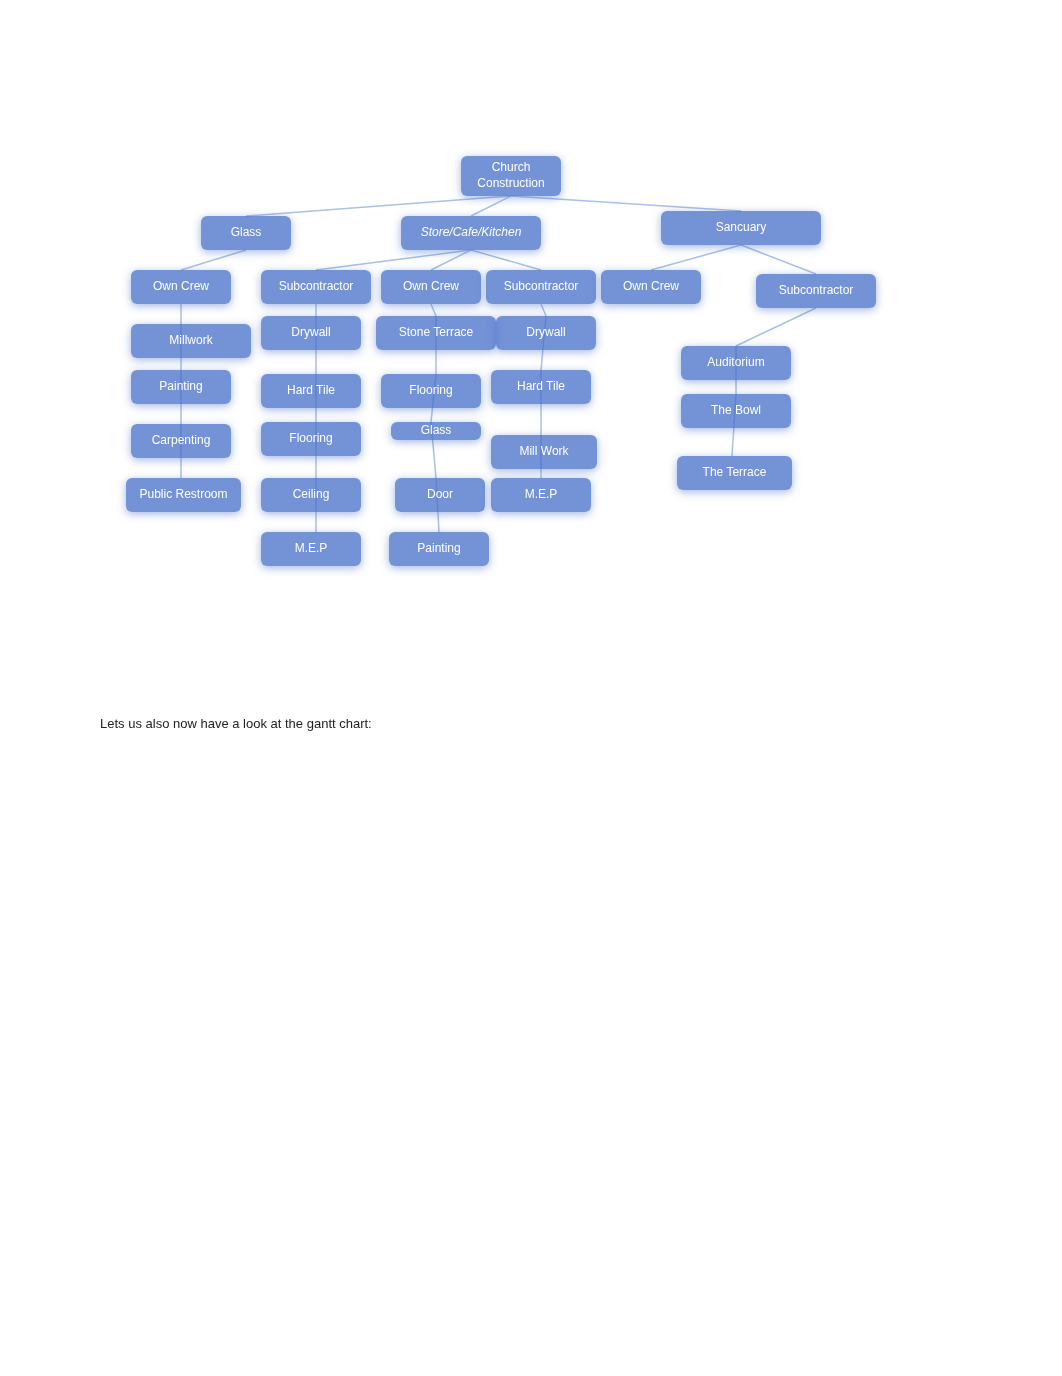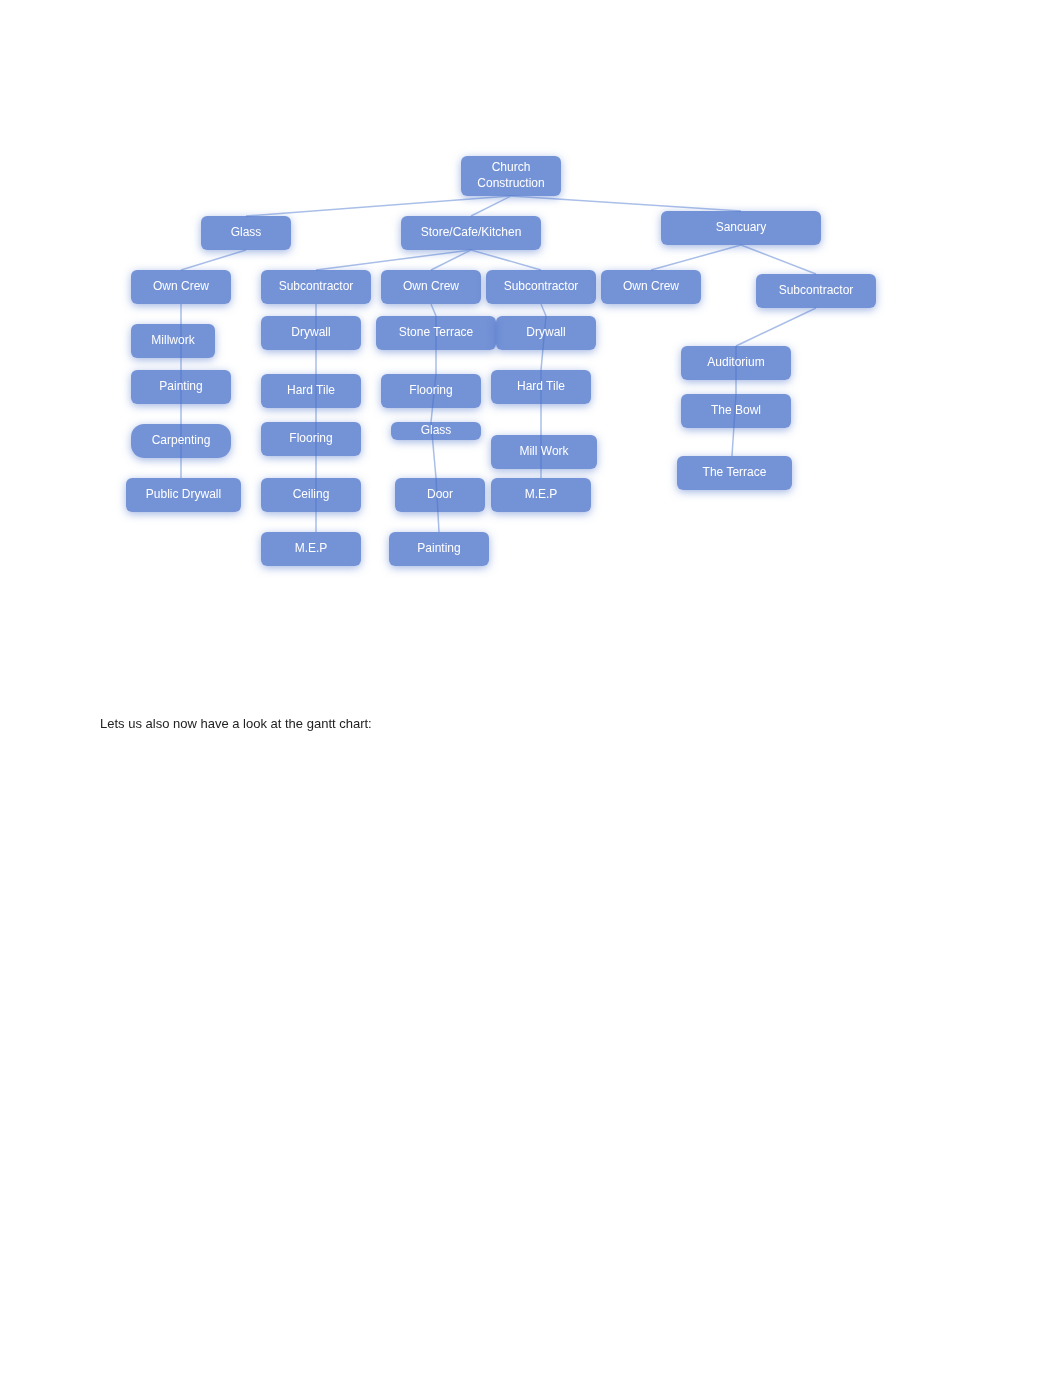--- a/index.html
+++ b/index.html
@@ -107,44 +107,44 @@
       <line x1="470" y1="306" x2="470" y2="362"></line>
 
       <line x1="745" y1="192" x2="665" y2="230"></line>
       <line x1="665" y1="230" x2="665" y2="278"></line>
       <line x1="665" y1="278" x2="661" y2="340"></line>
     </svg>
 
   <div class="node" style="left: 390px; top: 40px; width: 100px; height: 40px; white-space: pre-line;">Church
 Construction</div>
       <div class="node" style="left: 130px; top: 100px; width: 90px; height: 34px; white-space: pre-line;">Glass</div>
-      <div class="node" style="left: 330px; top: 100px; width: 140px; height: 34px; white-space: pre-line;">Store/Cafe/Kitchen</div>
+      <div class="node" style="left: 330px; top: 100px; width: 140px; height: 34px; white-space: pre-line; font-style: italic;">Store/Cafe/Kitchen</div>
       <div class="node" style="left: 590px; top: 95px; width: 160px; height: 34px; white-space: pre-line;">Sancuary</div>
       <div class="node" style="left: 60px; top: 154px; width: 100px; height: 34px; white-space: pre-line;">Own Crew</div>
       <div class="node" style="left: 190px; top: 154px; width: 110px; height: 34px; white-space: pre-line;">Subcontractor</div>
       <div class="node" style="left: 310px; top: 154px; width: 100px; height: 34px; white-space: pre-line;">Own Crew</div>
       <div class="node" style="left: 415px; top: 154px; width: 110px; height: 34px; white-space: pre-line;">Subcontractor</div>
       <div class="node" style="left: 530px; top: 154px; width: 100px; height: 34px; white-space: pre-line;">Own Crew</div>
       <div class="node" style="left: 685px; top: 158px; width: 120px; height: 34px; white-space: pre-line;">Subcontractor</div>
-      <div class="node" style="left: 60px; top: 208px; width: 84px; height: 34px; white-space: pre-line;">Millwork</div>
+      <div class="node" style="left: 60px; top: 208px; width: 120px; height: 34px; white-space: pre-line;">Millwork</div>
       <div class="node" style="left: 190px; top: 200px; width: 100px; height: 34px; white-space: pre-line;">Drywall</div>
       <div class="node" style="left: 305px; top: 200px; width: 120px; height: 34px; white-space: pre-line;">Stone Terrace</div>
       <div class="node" style="left: 425px; top: 200px; width: 100px; height: 34px; white-space: pre-line;">Drywall</div>
       <div class="node" style="left: 610px; top: 230px; width: 110px; height: 34px; white-space: pre-line;">Auditorium</div>
       <div class="node" style="left: 60px; top: 254px; width: 100px; height: 34px; white-space: pre-line;">Painting</div>
       <div class="node" style="left: 190px; top: 258px; width: 100px; height: 34px; white-space: pre-line;">Hard Tile</div>
       <div class="node" style="left: 310px; top: 258px; width: 100px; height: 34px; white-space: pre-line;">Flooring</div>
       <div class="node" style="left: 420px; top: 254px; width: 100px; height: 34px; white-space: pre-line;">Hard Tile</div>
       <div class="node" style="left: 610px; top: 278px; width: 110px; height: 34px; white-space: pre-line;">The Bowl</div>
-      <div class="node" style="left: 60px; top: 308px; width: 100px; height: 34px; white-space: pre-line; border-radius: 13px;">Carpenting</div>
+      <div class="node" style="left: 60px; top: 308px; width: 100px; height: 34px; white-space: pre-line;">Carpenting</div>
       <div class="node" style="left: 190px; top: 306px; width: 100px; height: 34px; white-space: pre-line;">Flooring</div>
       <div class="node" style="left: 320px; top: 306px; width: 90px; height: 18px; white-space: pre-line;">Glass</div>
       <div class="node" style="left: 420px; top: 319px; width: 106px; height: 34px; white-space: pre-line;">Mill Work</div>
       <div class="node" style="left: 606px; top: 340px; width: 115px; height: 34px; white-space: pre-line;">The Terrace</div>
-      <div class="node" style="left: 55px; top: 362px; width: 115px; height: 34px; white-space: pre-line;">Public Drywall</div>
+      <div class="node" style="left: 55px; top: 362px; width: 115px; height: 34px; white-space: pre-line;">Public Restroom</div>
       <div class="node" style="left: 190px; top: 362px; width: 100px; height: 34px; white-space: pre-line;">Ceiling</div>
       <div class="node" style="left: 324px; top: 362px; width: 90px; height: 34px; white-space: pre-line;">Door</div>
       <div class="node" style="left: 420px; top: 362px; width: 100px; height: 34px; white-space: pre-line;">M.E.P</div>
       <div class="node" style="left: 190px; top: 416px; width: 100px; height: 34px; white-space: pre-line;">M.E.P</div>
       <div class="node" style="left: 318px; top: 416px; width: 100px; height: 34px; white-space: pre-line;">Painting</div>
     </div>
 
   <div class="bottom-text">
     <span>Lets us also now have a look at the gantt chart:</span>
   </div>

